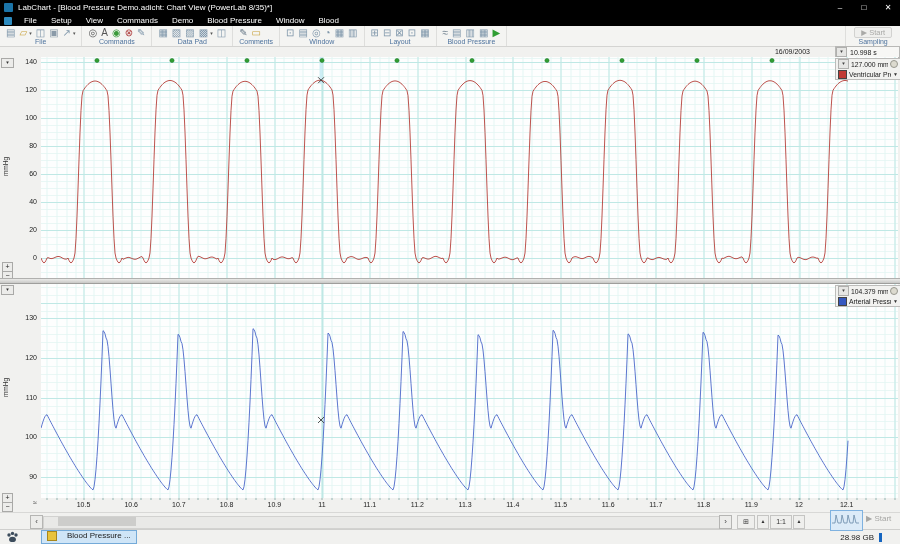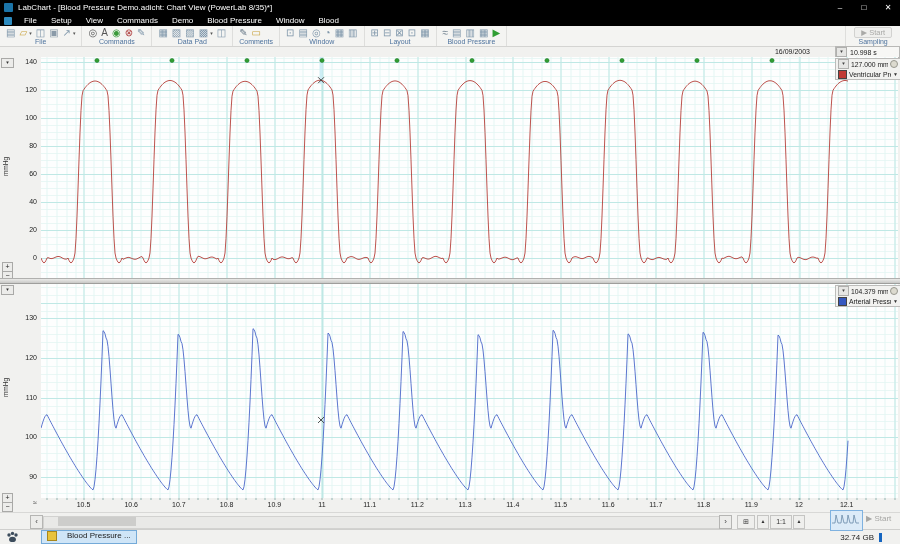--- a/index.html
+++ b/index.html
@@ -331,17 +331,17 @@
     <svg width="13" height="12" viewBox="0 0 13 12" style="margin-left:6px">
       <circle cx="3" cy="4" r="1.7" fill="#3c4c5c"></circle>
         <circle cx="6.5" cy="2.4" r="1.7" fill="#3c4c5c"></circle>
       <circle cx="10" cy="4" r="1.7" fill="#3c4c5c"></circle>
         <ellipse cx="6.5" cy="8.4" rx="3.4" ry="2.6" fill="#3c4c5c"></ellipse>
     </svg>
     <div id="doc-tab">
       <span id="doc-tab-icon"></span>
       <span>Blood Pressure ...</span>
     </div>
-    <span id="disk-label">32.74 GB</span>
+    <span id="disk-label">28.98 GB</span>
     <span id="disk-bar"></span>
   </div>
 
 </div>
 
 </body></html>

